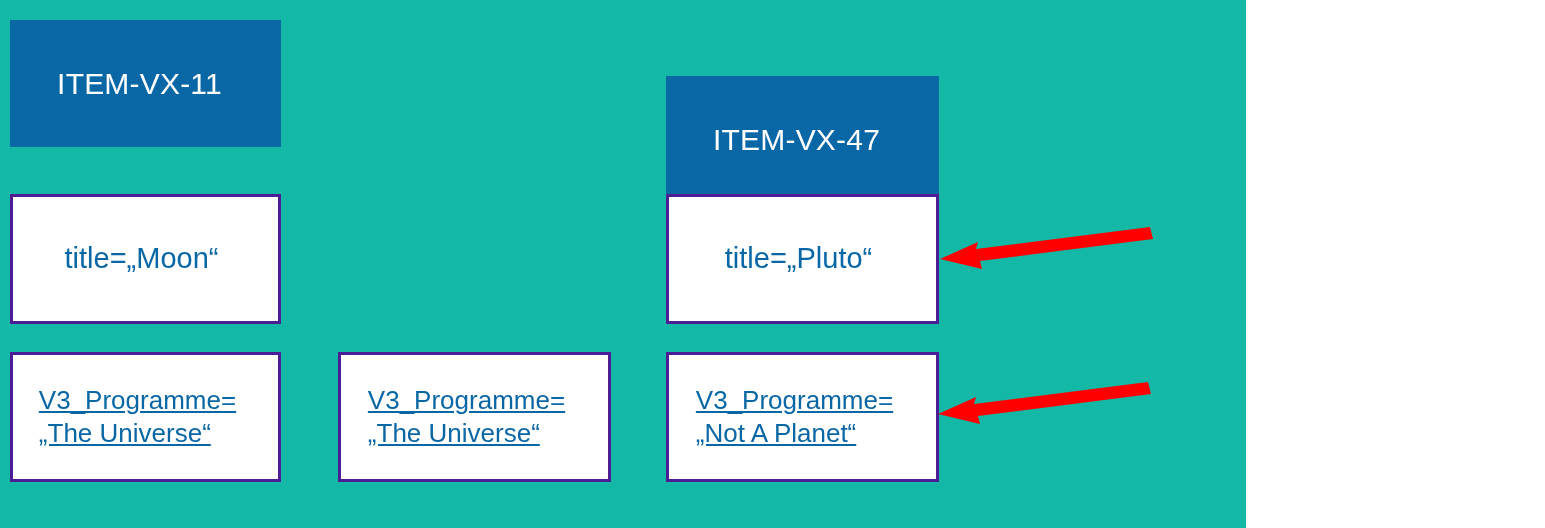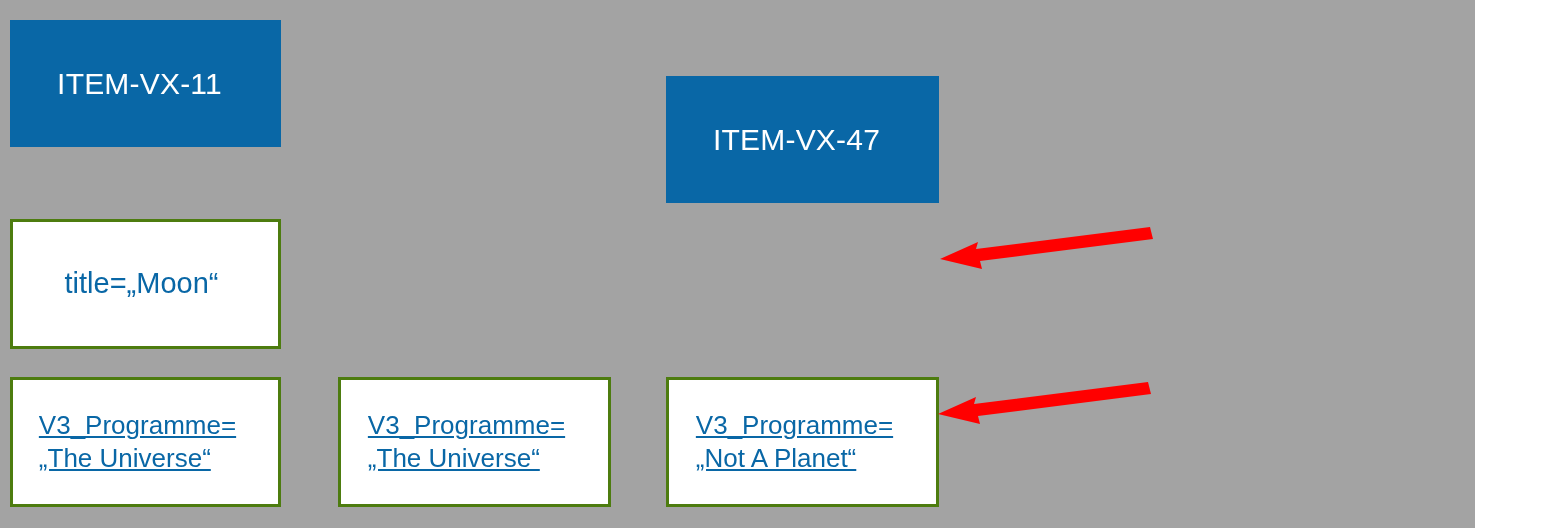--- a/index.html
+++ b/index.html
@@ -8,23 +8,23 @@
     background: #ffffff;
   }
   body {
     width: 1545px;
     height: 528px;
     font-family: "Liberation Sans", sans-serif;
     overflow: hidden;
   }
   #canvas {
     position: relative;
-    width: 1475px;
+    width: 1246px;
     height: 528px;
-    background: #a3a3a3;
+    background: #14b8a6;
   }
 
   
   .box {
     position: absolute;
     box-sizing: border-box;
     display: flex;
     align-items: center;
     justify-content: center;
     text-align: center;
@@ -34,23 +34,22 @@
     color: #ffffff;
     font-size: 30px;
     letter-spacing: 0.2px;
   }
   .header-box .box-label {
     position: relative;
     left: -6px;
   }
   .meta-box {
     background: #ffffff;
-    border: 3px solid #4d7c0f;
+    border: 3px solid #4c1d95;
     color: #0967A6;
-    margin-top: 25px;
   }
   .meta-box.system {
     font-size: 29px;
   }
   .meta-box.user {
     font-size: 26px;
     text-decoration: underline;
   }
   .meta-box .box-label {
     position: relative;
@@ -101,20 +100,23 @@
 
   <div class="box meta-box user" style="left:338px; top:352px; width:273px; height:130px;">
     <span class="box-label">V3_Programme=
 „The Universe“</span>
   </div>
 
   <div class="box header-box" style="left:666px; top:36px; width:273px; height:127px;margin-top:40px;">
     <span class="box-label">ITEM-VX-47</span>
   </div>
 
+  <div class="box meta-box system" style="left:666px; top:194px; width:273px; height:130px;">
+    <span class="box-label">title=„Pluto“</span>
+  </div>
 
   <div class="box meta-box user" style="left:666px; top:352px; width:273px; height:130px;">
     <span class="box-label">V3_Programme=
 „Not A Planet“</span>
   </div>
 
   <svg class="arrow-svg" style="left:930px; top:215px; width:230px; height:70px;" viewBox="0 0 230 70">
     <polygon points="10,44 48,27 46,34 220,12 223,24 50,46 52,54" fill="#FF0000"></polygon>
   </svg>
 

